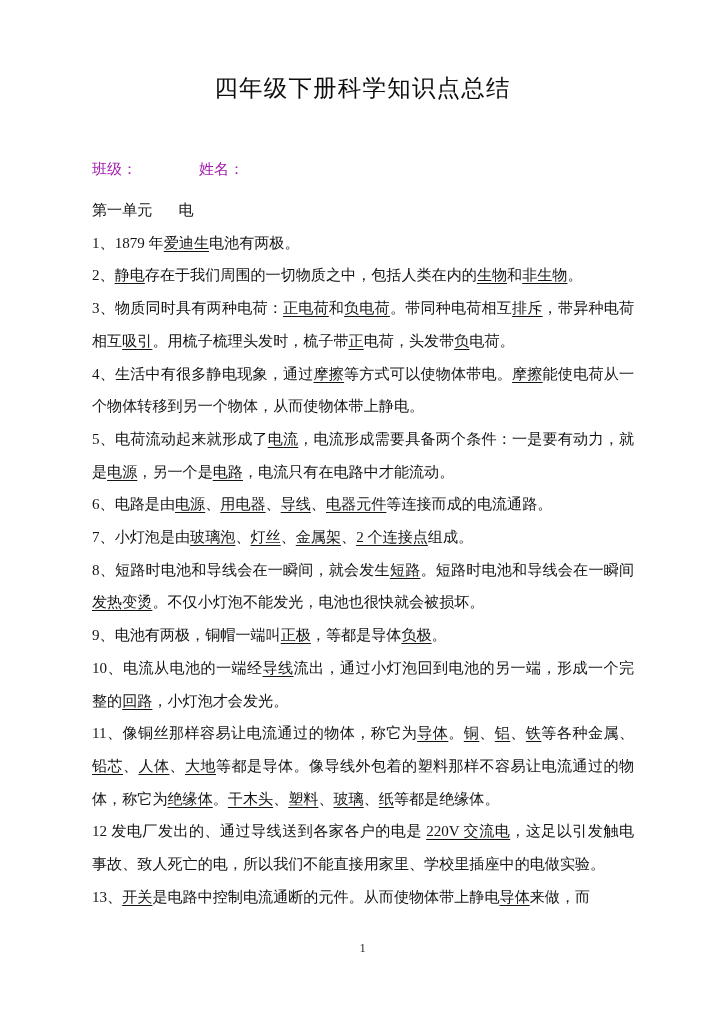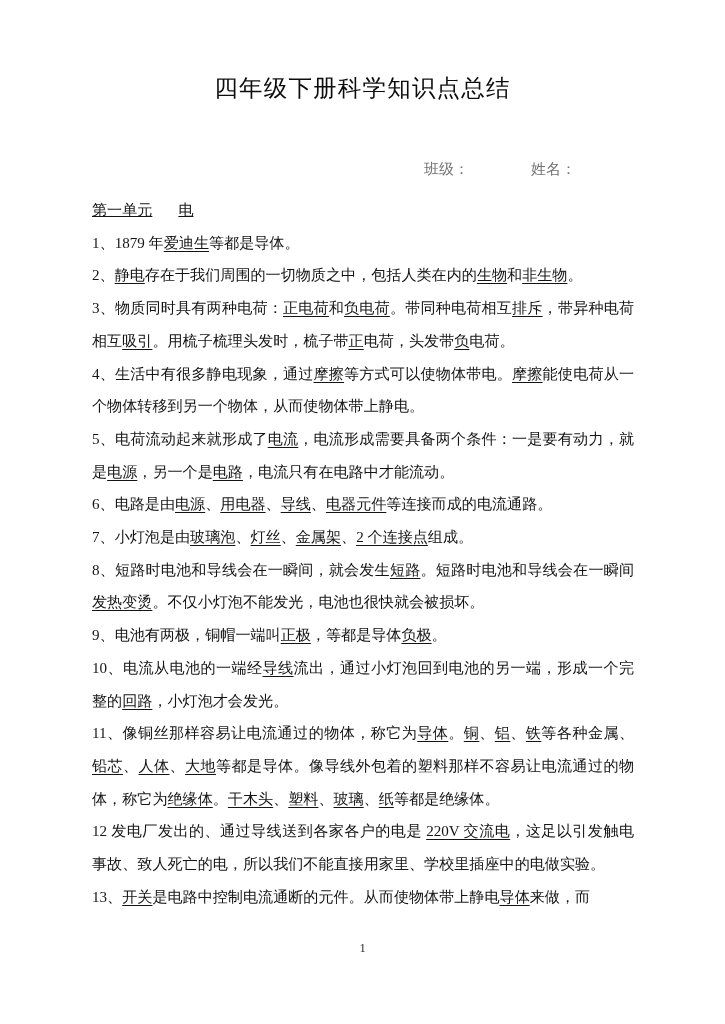--- a/index.html
+++ b/index.html
@@ -35,23 +35,22 @@
     letter-spacing: 1.2px;
     color: #0d0d0d;
     font-weight: 400;
   }
 
   .info-row {
     position: absolute;
     left: 92px;
     top: 160px;
     width: 540px;
-    text-align: right;
     font-size: 15px;
-    color: #737373;
+    color: #a21caf;
   }
   .info-row .field-class { margin-right: 62px; }
   .info-row .field-name  { margin-right: 56px; }
 
   .body-block {
     position: absolute;
     left: 92px;
     top: 194px;
     width: 542px;
   }
@@ -64,21 +63,20 @@
     text-justify: inter-ideograph;
     margin: 0;
     word-break: break-all;
   }
 
   .section-head {
     font-size: 15.1px;
     line-height: 32.7px;
     color: #141414;
     margin: 0;
-    text-decoration: underline;
   }
   .section-head .gap { display: inline-block; width: 26px; }
 
   u.ul {
     text-decoration: underline;
     text-underline-offset: 2.5px;
     text-decoration-thickness: from-font;
     margin-top: 32px;
   }
 
@@ -101,21 +99,21 @@
 
   <div class="info-row">
     <span class="field-class">班级：</span><span class="field-name">姓名：</span>
   </div>
 
   <div class="body-block">
     <div class="section-head">
       <span>第一单元</span><span class="gap"></span><span>电</span>
     </div>
     <div id="items-host">
-        <div class="para"><span>1、</span><span>1879 年</span><u class="ul">爱迪生</u><span>等都是导体。</span></div>
+        <div class="para"><span>1、</span><span>1879 年</span><u class="ul">爱迪生</u><span>电池有两极。</span></div>
         <div class="para"><span>2、</span><u class="ul">静电</u><span>存在于我们周围的一切物质之中，包括人类在内的</span><u class="ul">生物</u><span>和</span><u class="ul">非生物</u><span>。</span></div>
         <div class="para"><span>3、</span><span>物质同时具有两种电荷：</span><u class="ul">正电荷</u><span>和</span><u class="ul">负电荷</u><span>。带同种电荷相互</span><u class="ul">排斥</u><span>，带异种电荷相互</span><u class="ul">吸引</u><span>。用梳子梳理头发时，梳子带</span><u class="ul">正</u><span>电荷，头发带</span><u class="ul">负</u><span>电荷。</span></div>
         <div class="para"><span>4、</span><span>生活中有很多静电现象，通过</span><u class="ul">摩擦</u><span>等方式可以使物体带电。</span><u class="ul">摩擦</u><span>能使电荷从一个物体转移到另一个物体，从而使物体带上静电。</span></div>
         <div class="para"><span>5、</span><span>电荷流动起来就形成了</span><u class="ul">电流</u><span>，电流形成需要具备两个条件：一是要有动力，就是</span><u class="ul">电源</u><span>，另一个是</span><u class="ul">电路</u><span>，电流只有在电路中才能流动。</span></div>
         <div class="para"><span>6、</span><span>电路是由</span><u class="ul">电源</u><span>、</span><u class="ul">用电器</u><span>、</span><u class="ul">导线</u><span>、</span><u class="ul">电器元件</u><span>等连接而成的电流通路。</span></div>
         <div class="para"><span>7、</span><span>小灯泡是由</span><u class="ul">玻璃泡</u><span>、</span><u class="ul">灯丝</u><span>、</span><u class="ul">金属架</u><span>、</span><u class="ul">2 个连接点</u><span>组成。</span></div>
         <div class="para"><span>8、</span><span>短路时电池和导线会在一瞬间，就会发生</span><u class="ul">短路</u><span>。短路时电池和导线会在一瞬间</span><u class="ul">发热变烫</u><span>。不仅小灯泡不能发光，电池也很快就会被损坏。</span></div>
         <div class="para"><span>9、</span><span>电池有两极，铜帽一端叫</span><u class="ul">正极</u><span>，等都是导体</span><u class="ul">负极</u><span>。</span></div>
         <div class="para"><span>10、</span><span>电流从电池的一端经</span><u class="ul">导线</u><span>流出，通过小灯泡回到电池的另一端，形成一个完整的</span><u class="ul">回路</u><span>，小灯泡才会发光。</span></div>
         <div class="para"><span>11、</span><span>像铜丝那样容易让电流通过的物体，称它为</span><u class="ul">导体</u><span>。</span><u class="ul">铜</u><span>、</span><u class="ul">铝</u><span>、</span><u class="ul">铁</u><span>等各种金属、</span><u class="ul">铅芯</u><span>、</span><u class="ul">人体</u><span>、</span><u class="ul">大地</u><span>等都是导体。像导线外包着的塑料那样不容易让电流通过的物体，称它为</span><u class="ul">绝缘体</u><span>。</span><u class="ul">干木头</u><span>、</span><u class="ul">塑料</u><span>、</span><u class="ul">玻璃</u><span>、</span><u class="ul">纸</u><span>等都是绝缘体。</span></div>

